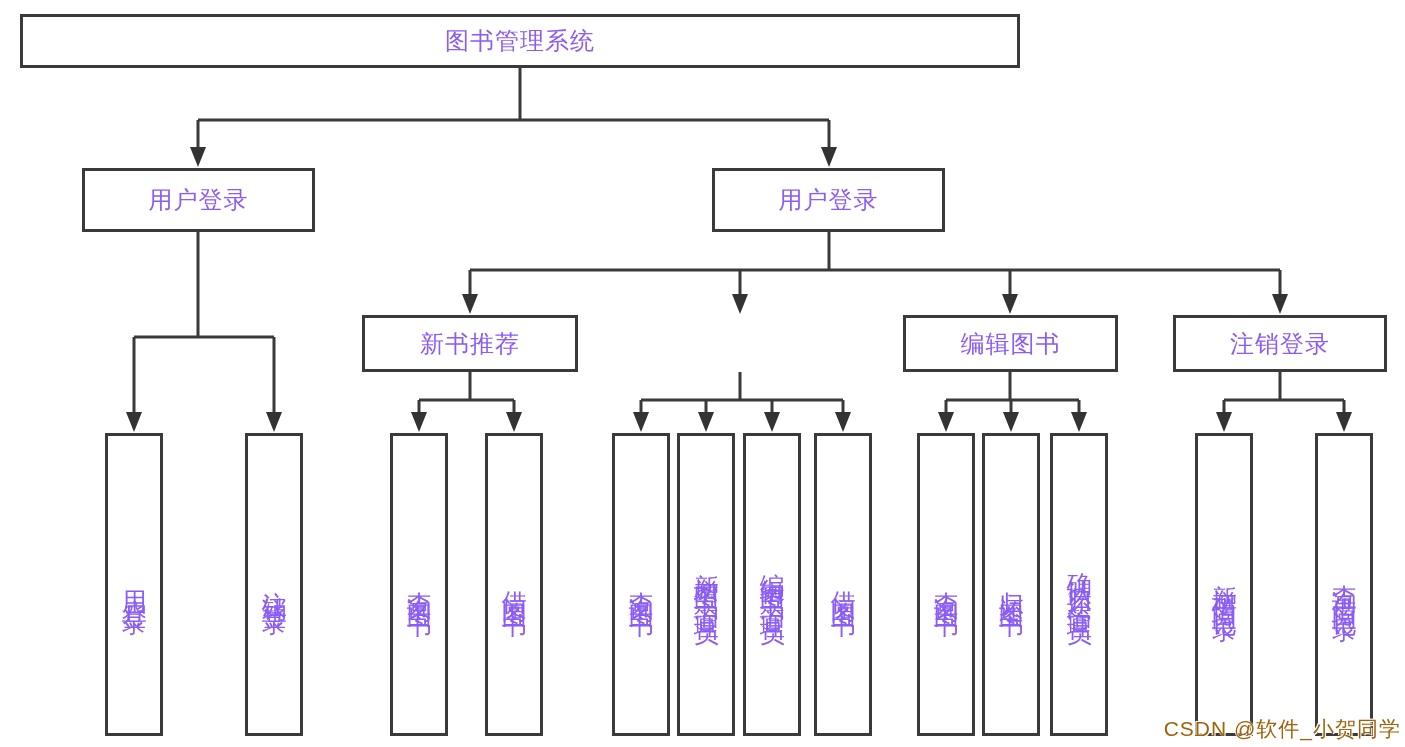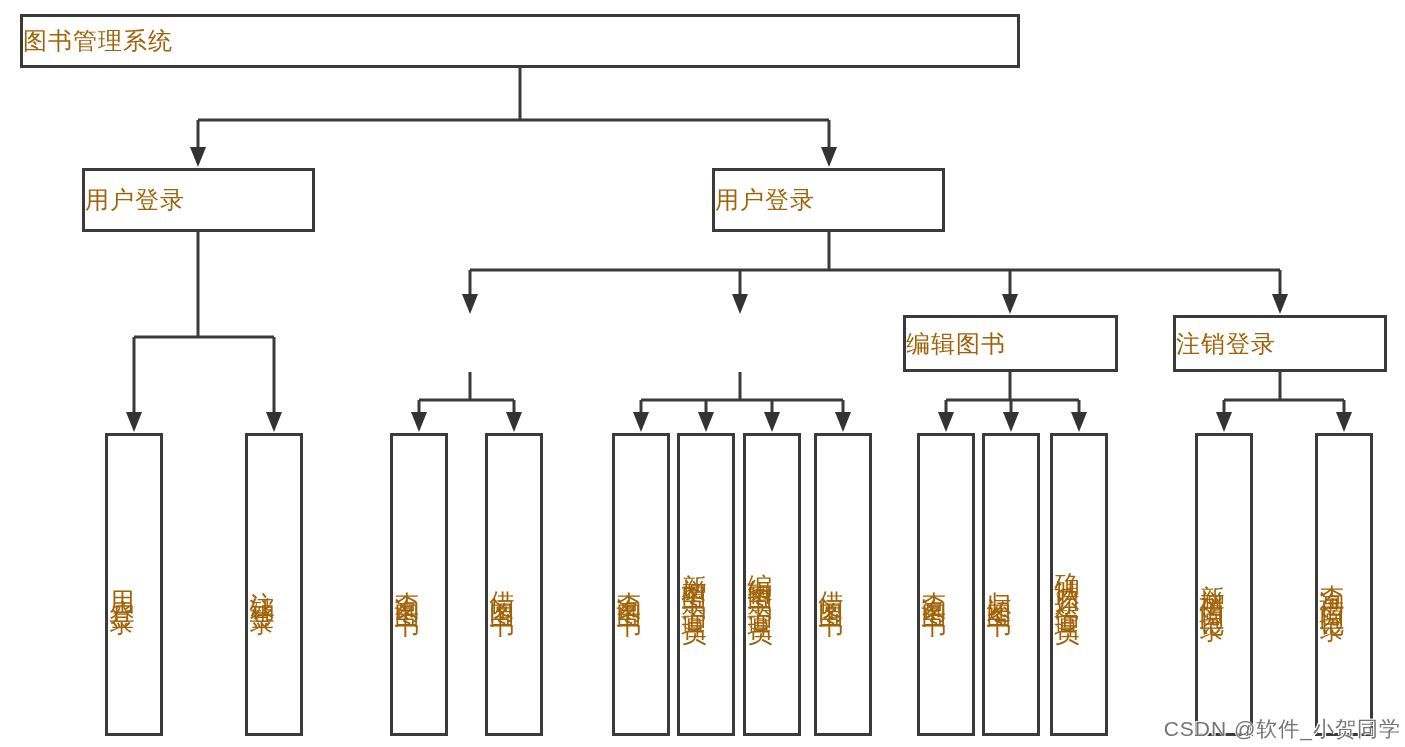--- a/index.html
+++ b/index.html
@@ -17,21 +17,22 @@
     width: 1405px; height: 747px;
     z-index: 1;
   }
   .box {
     position: absolute;
     box-sizing: border-box;
     background: #ffffff;
     border: 3px solid #3a3a3a;
     display: flex;
     align-items: center;
-    color: #a16207;
+    justify-content: center;
+    color: #8b5cf6;
     z-index: 2;
   }
   .hlabel {
     font-size: 24px;
     letter-spacing: 1px;
     white-space: nowrap;
   }
   .vtext {
     writing-mode: vertical-lr;
     text-orientation: mixed;
@@ -40,21 +41,21 @@
     line-height: 1.1;
     white-space: nowrap;
   }
   .watermark {
     position: absolute;
     right: 4px;
     bottom: 4px;
     z-index: 5;
     font-size: 21px;
     letter-spacing: 1px;
-    color: #737373;
+    color: #a16207;
     text-shadow: 0 0 2px #ffffff, 1px 1px 0 #ffffff, -1px -1px 0 #ffffff;
     white-space: nowrap;
   }
 </style>
 </head>
 <body>
 
 <div class="canvas">
 
   <svg class="connectors" viewBox="0 0 1405 747" xmlns="http://www.w3.org/2000/svg">
@@ -119,20 +120,23 @@
     <span class="hlabel">图书管理系统</span>
   </div>
 
   <div class="box" style="left:82px; top:168px; width:233px; height:64px;">
     <span class="hlabel">用户登录</span>
   </div>
   <div class="box" style="left:712px; top:168px; width:233px; height:64px;">
     <span class="hlabel">用户登录</span>
   </div>
 
+  <div class="box" style="left:362px; top:315px; width:216px; height:57px;">
+    <span class="hlabel">新书推荐</span>
+  </div>
   <div class="box" style="left:903px; top:315px; width:215px; height:57px;">
     <span class="hlabel">编辑图书</span>
   </div>
   <div class="box" style="left:1173px; top:315px; width:214px; height:57px;">
     <span class="hlabel">注销登录</span>
   </div>
 
   <div class="box" style="left:105px; top:433px; width:58px; height:303px;">
     <span class="vtext">用户登录</span>
   </div>

